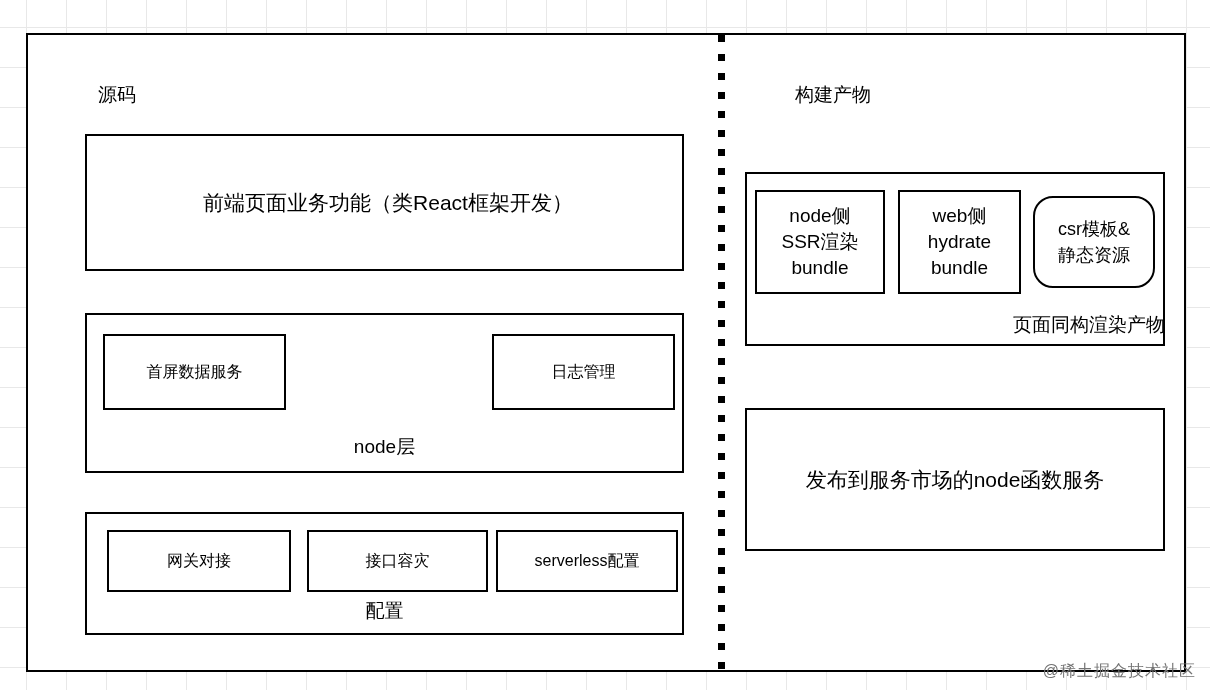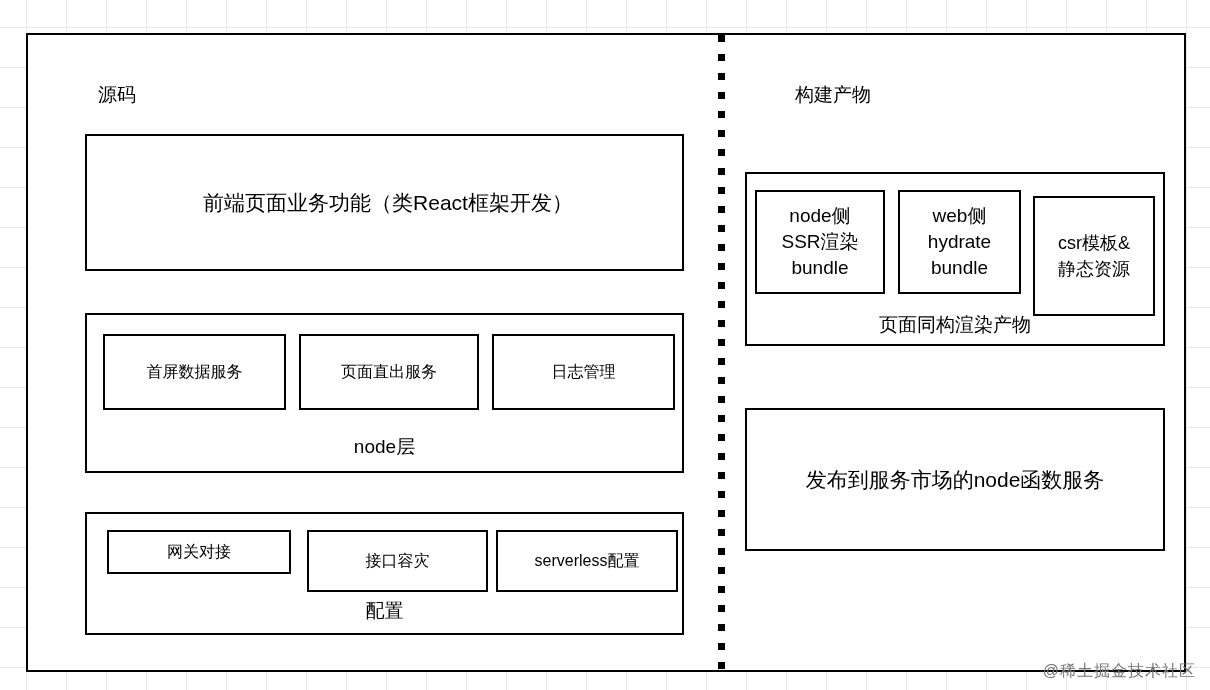--- a/index.html
+++ b/index.html
@@ -46,31 +46,31 @@
   #box-frontend{left:85px;top:134px;width:599px;height:137px;}
   #box-frontend .t{font-size:21px;margin-left:7px;}
 
   #box-nodelayer{left:85px;top:313px;width:599px;height:160px;}
   #nl1{left:103px;top:334px;width:183px;height:76px;}
   #nl2{left:299px;top:334px;width:180px;height:76px;}
   #nl3{left:492px;top:334px;width:183px;height:76px;}
   #nodelayer-caption{left:85px;top:434px;width:599px;text-align:center;}
 
   #box-config{left:85px;top:512px;width:599px;height:123px;}
-  #cf1{left:107px;top:530px;width:184px;height:44px;}
+  #cf1{left:107px;top:530px;width:184px;height:62px;}
   #cf2{left:307px;top:530px;width:181px;height:62px;}
   #cf3{left:496px;top:530px;width:182px;height:62px;}
   #config-caption{left:85px;top:598px;width:599px;text-align:center;}
 
   
   #box-render{left:745px;top:172px;width:420px;height:174px;}
   #rb1{left:755px;top:190px;width:130px;height:104px;}
   #rb2{left:898px;top:190px;width:123px;height:104px;}
-  #rb3{left:1033px;top:196px;width:122px;height:120px;}
-  #render-caption{left:745px;top:312px;width:420px;}
+  #rb3{left:1033px;top:196px;width:122px;height:92px;border-radius:20px;}
+  #render-caption{left:745px;top:312px;width:420px;text-align:right;}
 
   #box-fn{left:745px;top:408px;width:420px;height:143px;}
   #box-fn .t{font-size:21px;}
 
   .multi{font-size:19px;line-height:26px;white-space:pre-line;}
   .multi.sm{font-size:18px;line-height:26px;}
 
   .watermark{
     position:absolute;right:14px;bottom:8px;
     font-size:16px;color:#737373;white-space:nowrap;letter-spacing:1px;
@@ -87,23 +87,20 @@
 
   <div class="section-title" style="left:58px;top:85px;">源码</div>
 
   <div class="bx" id="box-frontend">
     <span class="t">前端页面业务功能（类React框架开发）</span>
   </div>
 
   <div class="bx" id="box-nodelayer"></div>
   <div class="bx" id="nl1">
     <span>首屏数据服务</span>
-  </div>
-  <div class="bx" id="nl2">
-    <span>页面直出服务</span>
   </div>
   <div class="bx" id="nl3">
     <span>日志管理</span>
   </div>
   <div class="label-center" id="nodelayer-caption">node层</div>
 
   <div class="bx" id="box-config"></div>
   <div class="bx" id="cf1">
     <span>网关对接</span>
   </div>

